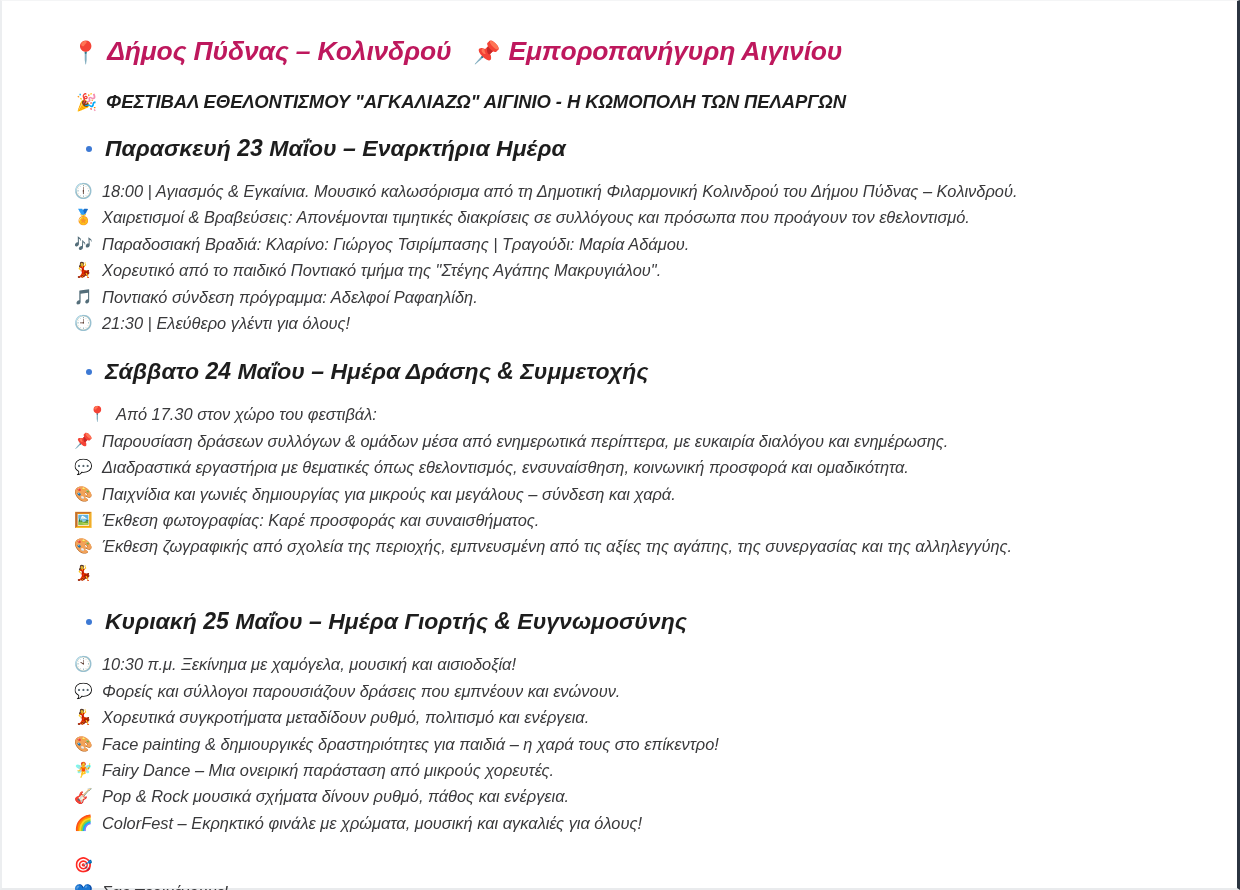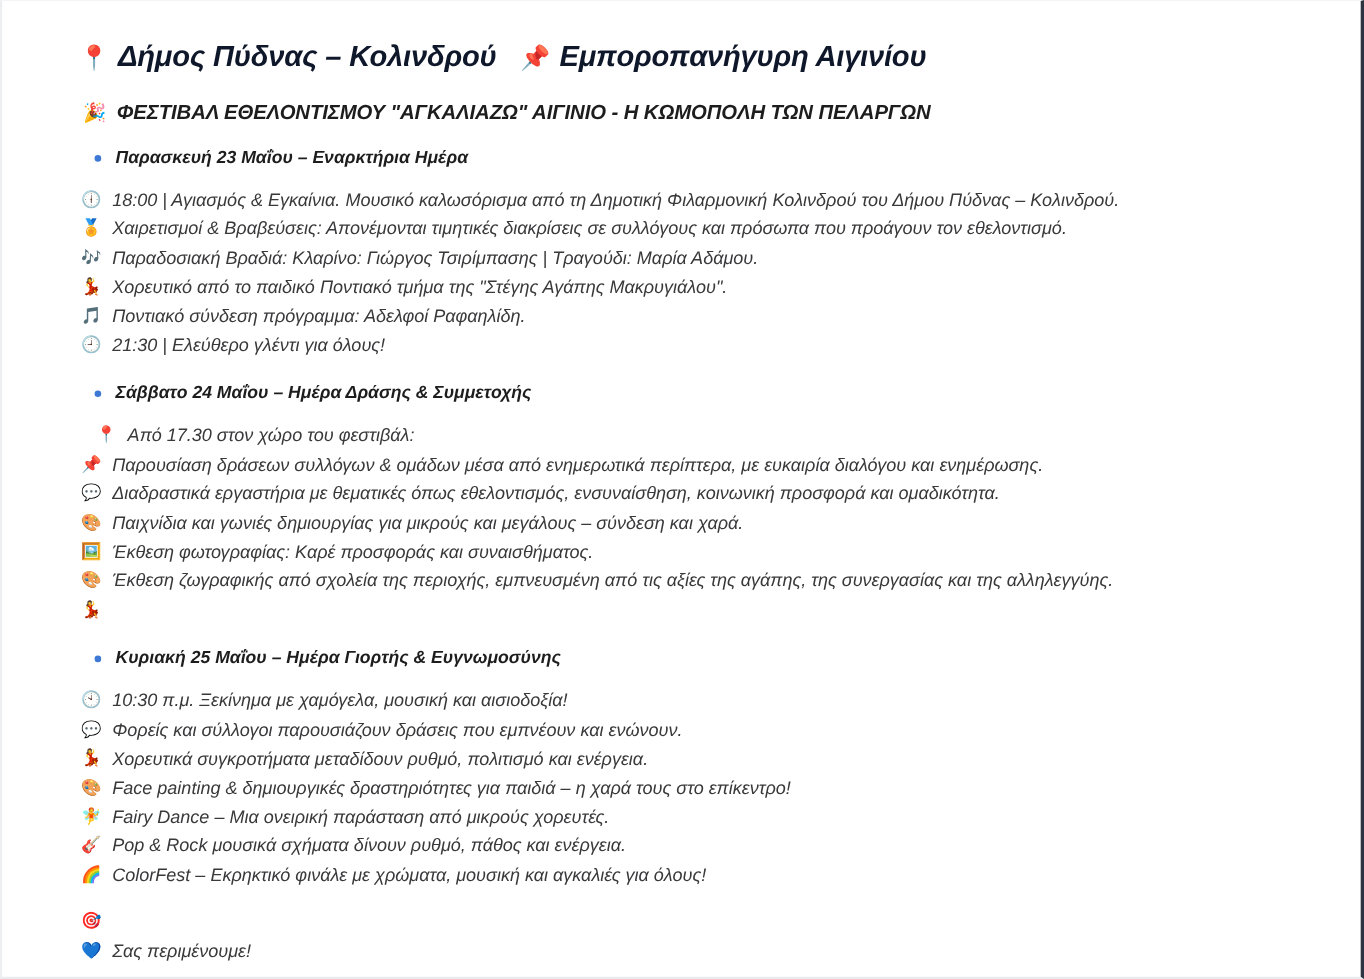--- a/index.html
+++ b/index.html
@@ -37,21 +37,21 @@
   
   .title-line {
     display: flex;
     align-items: center;
     flex-wrap: nowrap;
     white-space: nowrap;
     font-style: italic;
     font-weight: bold;
     font-size: 26.5px;
     letter-spacing: -0.2px;
-    color: #0f172a;
+    color: #be185d;
     margin: 0 0 0 8px;
     height: 44px;
   }
   .title-line .ico {
     font-style: normal;
     font-weight: normal;
     margin-right: 8px;
     font-size: 22px;
     line-height: 1;
   }
@@ -79,21 +79,21 @@
   }
 
   
   .day-heading {
     display: flex;
     align-items: center;
     white-space: nowrap;
     margin-left: 22px;
     font-style: italic;
     font-weight: bold;
-    font-size: 16px;
+    font-size: 23px;
     color: #1d1d1d;
   }
   .day-heading .bullet {
     width: 6px;
     height: 6px;
     border-radius: 50%;
     background: #3d79d4;
     margin-right: 13px;
     flex: 0 0 auto;
   }

